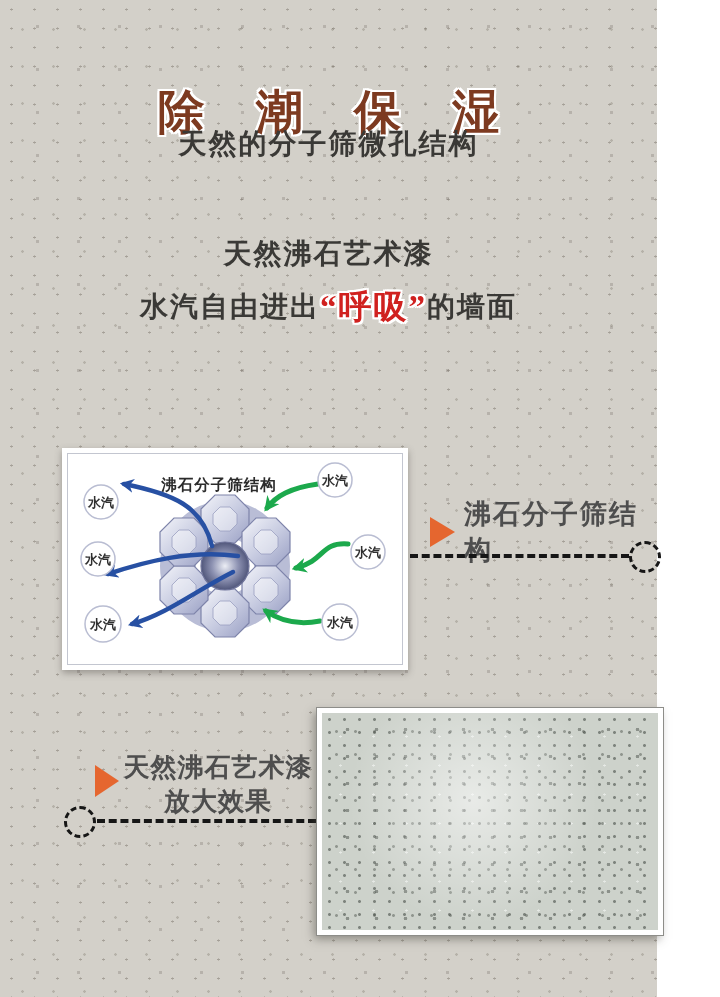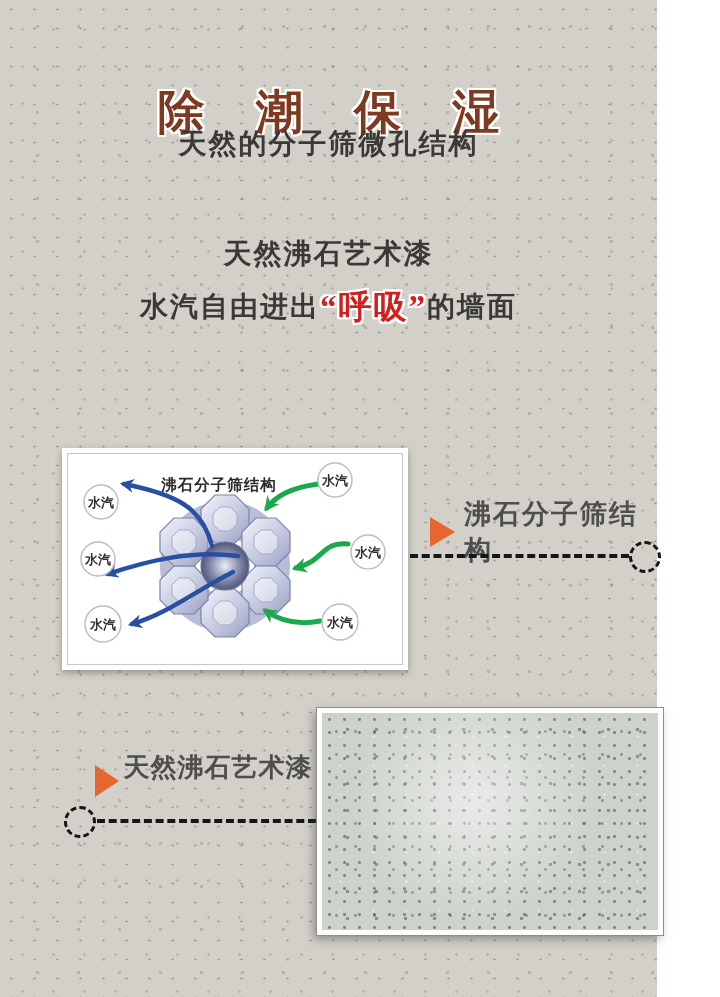--- a/index.html
+++ b/index.html
@@ -197,19 +197,20 @@
   <div class="callout-structure">
     <span class="tri t1"></span>
     <span class="callout-label">沸石分子筛结构</span>
   </div>
   <div class="dash-line dl1"></div>
   <div class="dot-circle dc1"></div>
 
   <span class="tri t2"></span>
   <div class="callout-magnified">
     <div>天然沸石艺术漆</div>
+    <div>放大效果</div>
   </div>
   <div class="dot-circle dc2"></div>
   <div class="dash-line dl2"></div>
 
   <div class="texture-photo"></div>
 
 </div>
 
 </body></html>

